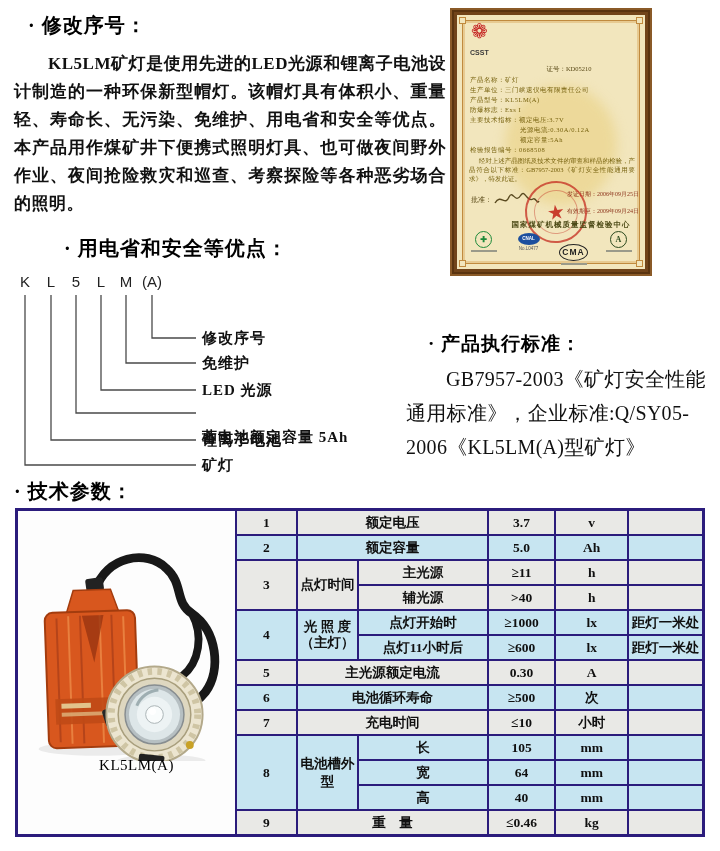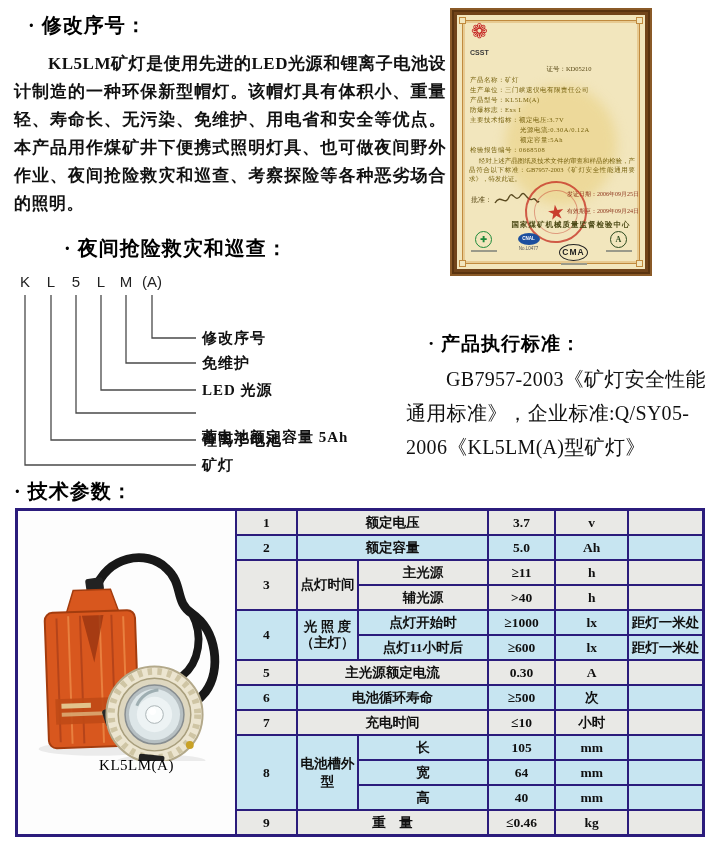--- a/index.html
+++ b/index.html
@@ -157,21 +157,21 @@
         <div class="bar"></div>
       </div>
       <div class="badge" id="badge-amark">
         <div class="badge-circle">A</div>
         <div class="bar"></div>
       </div>
     </div>
   </div>
 </div>
 
-<div class="abs heading" id="model-title">· 夜间抢险救灾和巡查：</div>
+<div class="abs heading" id="model-title">· 用电省和安全等优点：</div>
 
 <div class="abs" id="model-diagram">
   <div class="model-letter" style="left:12px;">K</div>
   <div class="model-letter" style="left:38px;">L</div>
   <div class="model-letter" style="left:63px;">5</div>
   <div class="model-letter" style="left:88px;">L</div>
   <div class="model-letter" style="left:113px;">M</div>
   <div class="model-letter" style="left:139px;">(A)</div>
 
   <svg width="440" height="218" style="position:absolute;left:0;top:0;">

